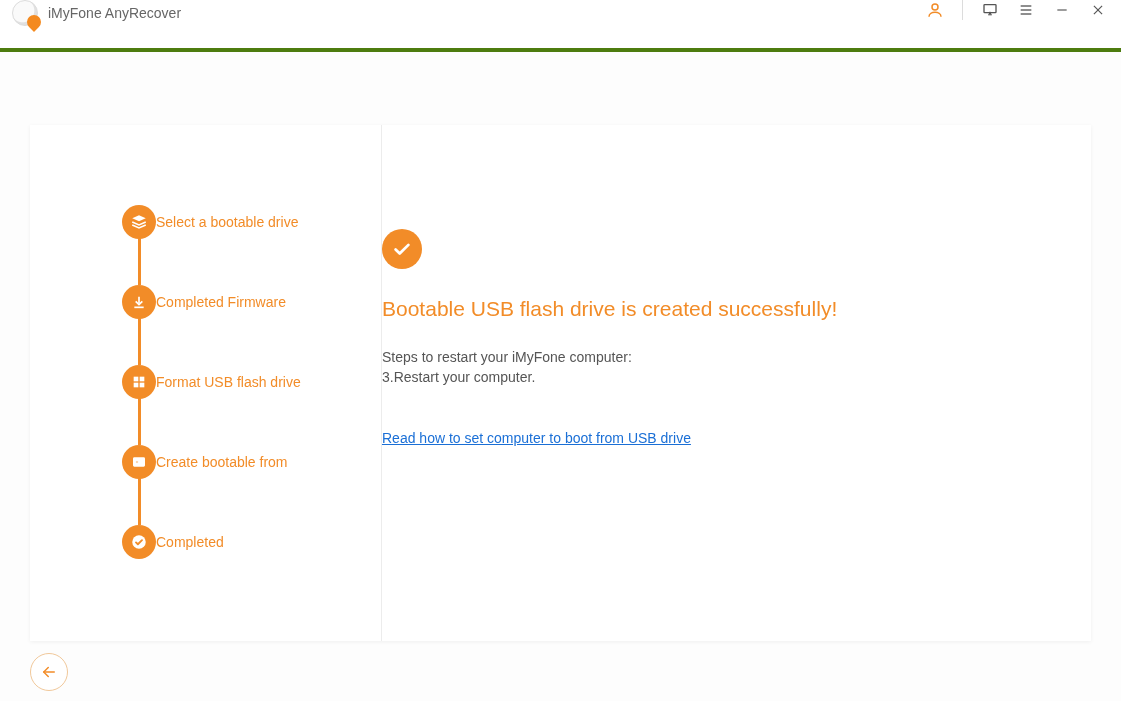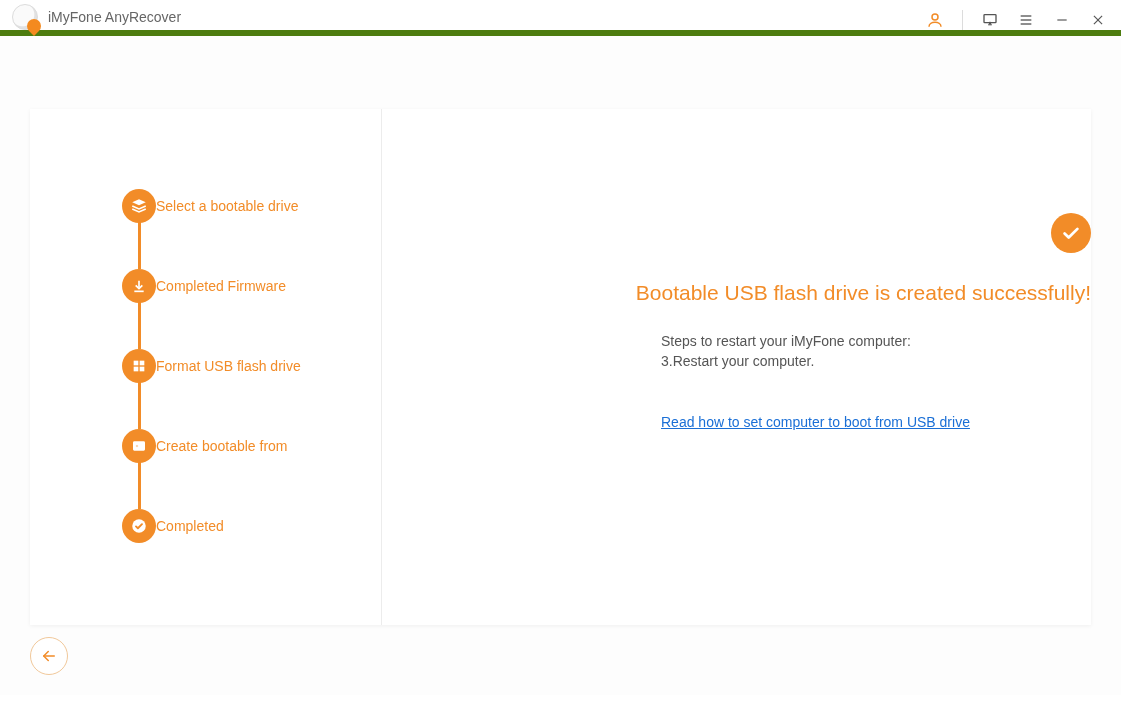--- a/index.html
+++ b/index.html
@@ -1,22 +1,22 @@
 <!DOCTYPE html>
 <html><head>
 <meta charset="utf-8">
 <style>
   * { box-sizing: border-box; margin: 0; padding: 0; }
   html, body { width: 1121px; height: 701px; font-family: "Segoe UI", Arial, sans-serif; background: #fff; overflow: hidden; }
   .titlebar {
-    height: 36px;
-    display: flex;
-    align-items: flex-end;
+    height: 52px;
+    display: flex;
+    align-items: flex-start;
     padding: 0 14px 0 12px;
-    border-bottom: 6px solid #4d7c0f;
+    border-bottom: 4px solid #4d7c0f;
     background: #fff;
   }
   .logo-wrap { display: flex; align-items: center; gap: 10px; }
   .logo-icon {
     width: 26px; height: 26px; border-radius: 50%;
     background: radial-gradient(circle at 40% 40%, #fafafa 0 55%, #e1e1e1 60% 100%);
     border: 1px solid #dcdcdc;
     position: relative;
   }
   .logo-icon::after {
@@ -71,21 +71,21 @@
     display: flex; align-items: center; justify-content: center;
     flex-shrink: 0;
   }
   .step-icon svg { display: block; }
   .step-label { color: #f28c28; font-size: 14px; }
   .main {
     flex: 1;
     padding-top: 104px;
     display: flex;
     flex-direction: column;
-    align-items: flex-end;
+    align-items: flex-start;
   }
   .success-badge {
     width: 40px; height: 40px; border-radius: 50%;
     background: #f28c28;
     display: flex; align-items: center; justify-content: center;
     margin-bottom: 28px;
   }
   .success-title {
     color: #f28c28;
     font-size: 21px;

